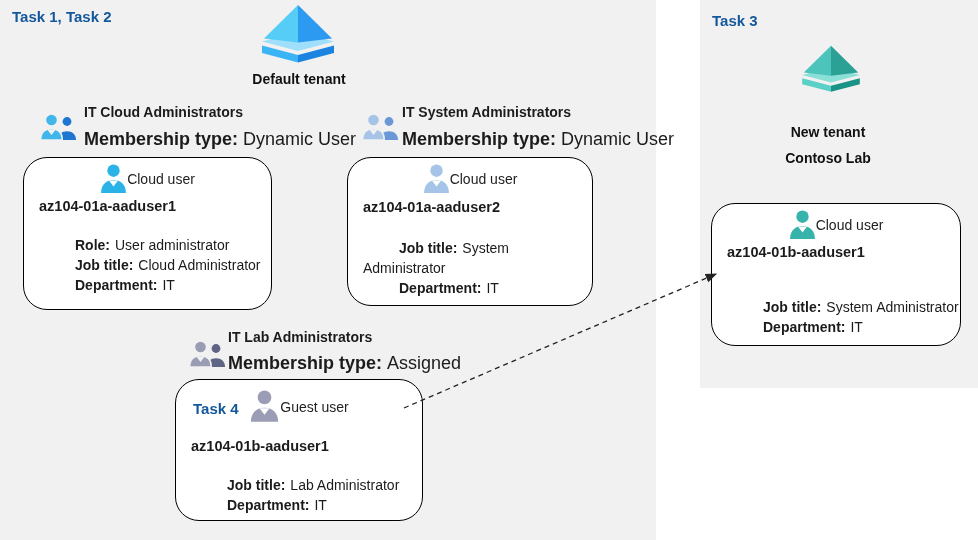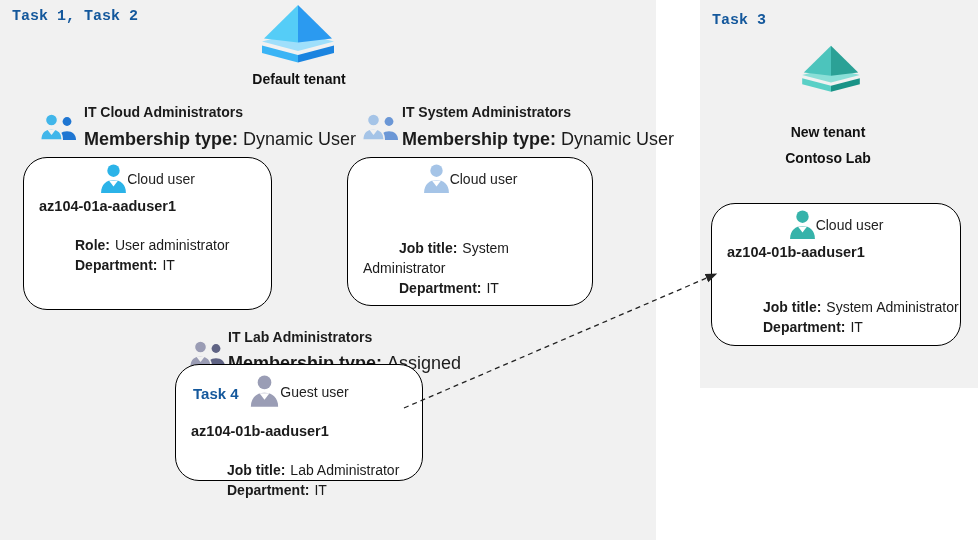--- a/index.html
+++ b/index.html
@@ -5,21 +5,21 @@
   html,body{margin:0;padding:0;background:#ffffff;}
   .canvas{
     position:relative;width:978px;height:540px;overflow:hidden;
     font-family:"Liberation Sans","DejaVu Sans",sans-serif;
     color:#1b1b1b;background:#ffffff;
   }
   .panel{position:absolute;background:#f1f1f1;}
   .panel.left{left:0;top:0;width:656px;height:540px;}
   .panel.right{left:700px;top:0;width:278px;height:388px;}
   .abs{position:absolute;}
-  .task-label{position:absolute;font-weight:bold;font-size:15px;color:#14589c;font-family:Liberation Mono, monospace;}
+  .task-label{position:absolute;font-weight:bold;font-size:15px;color:#14589c;}
   .tenant-title{position:absolute;font-weight:bold;font-size:14px;text-align:center;color:#111;}
   .group-title{position:absolute;font-weight:bold;font-size:14px;}
   .group-sub{position:absolute;font-size:18px;}
   .group-sub .b{font-weight:bold;margin-right:5px;}
   .card{
     position:absolute;background:#ffffff;border:1.4px solid #000;
     border-radius:24px;box-sizing:border-box;
   }
   .card-head{
     position:absolute;left:0;right:0;display:flex;align-items:center;
@@ -90,35 +90,37 @@
           <circle cx="13" cy="6.5" r="6"></circle>
           <path d="M1 28 c0-8.5 5.4-12.5 12-12.5 c6.6 0 12 4 12 12.5 z"></path>
         </g>
         <path d="M8.6 16 L13 21.8 L17.4 16 Z" fill="#ffffff"></path>
       </svg>
       <span>Cloud user</span>
     </div>
     <div class="card-name" style="top:40px">az104-01a-aaduser1</div>
     <div class="card-lines" style="top:77px">
       <div><span class="b">Role:</span><span>User administrator</span></div>
+      <div><span class="b">Job title:</span><span>Cloud Administrator</span></div>
       <div><span class="b">Department:</span><span>IT</span></div>
     </div>
   </div>
 
   <div class="card" style="left:347px;top:157px;width:246px;height:149px">
     <div class="card-head" style="top:6px">
       <svg width="27" height="30" viewBox="0 0 26 29">
         <g fill="#a5c4e7">
           <circle cx="13" cy="6.5" r="6"></circle>
           <path d="M1 28 c0-8.5 5.4-12.5 12-12.5 c6.6 0 12 4 12 12.5 z"></path>
         </g>
         <path d="M8.6 16 L13 21.8 L17.4 16 Z" fill="#ffffff"></path>
       </svg>
       <span>Cloud user</span>
     </div>
+    <div class="card-name" style="top:41px">az104-01a-aaduser2</div>
     <div class="card-lines" style="top:80px">
       <div><span class="b">Job title:</span><span>System Administrator</span></div>
       <div><span class="b">Department:</span><span>IT</span></div>
     </div>
   </div>
 
   <svg class="abs" style="left:189px;top:339px" width="36" height="30" viewBox="0 0 36 28">
     <g fill="#5f6384">
       <circle cx="27" cy="8.5" r="4.4"></circle>
       <path d="M18 27 c0-5.8 3.8-8.8 9-8.8 c5.2 0 9 3 9 8.8 z"></path>
@@ -127,21 +129,21 @@
       <circle cx="11.5" cy="7" r="6"></circle>
       <path d="M0.7 27 c0-8 4.8-11.3 10.8-11.3 c6 0 10.8 3.3 10.8 11.3 z"></path>
     </g>
     <path d="M7.2 16.4 L11.5 22 L15.8 16.4 Z" fill="#f1f1f1"></path>
   </svg>
   <div class="group-title" style="left:228px;top:329px">IT Lab Administrators</div>
   <div class="group-sub" style="left:228px;top:353px">
     <span class="b">Membership type:</span><span>Assigned</span>
   </div>
 
-  <div class="card" style="left:175px;top:364px;width:248px;height:117px">
+  <div class="card" style="left:175px;top:379px;width:248px;height:142px">
     <div class="task4">Task 4</div>
     <div class="card-head" style="top:10px">
       <svg width="31" height="33" viewBox="0 0 26 29">
         <g fill="#9a9db5">
           <circle cx="13" cy="6.5" r="6"></circle>
           <path d="M1 28 c0-8.5 5.4-12.5 12-12.5 c6.6 0 12 4 12 12.5 z"></path>
         </g>
         <path d="M8.6 16 L13 21.8 L17.4 16 Z" fill="#ffffff"></path>
       </svg>
       <span>Guest user</span>

